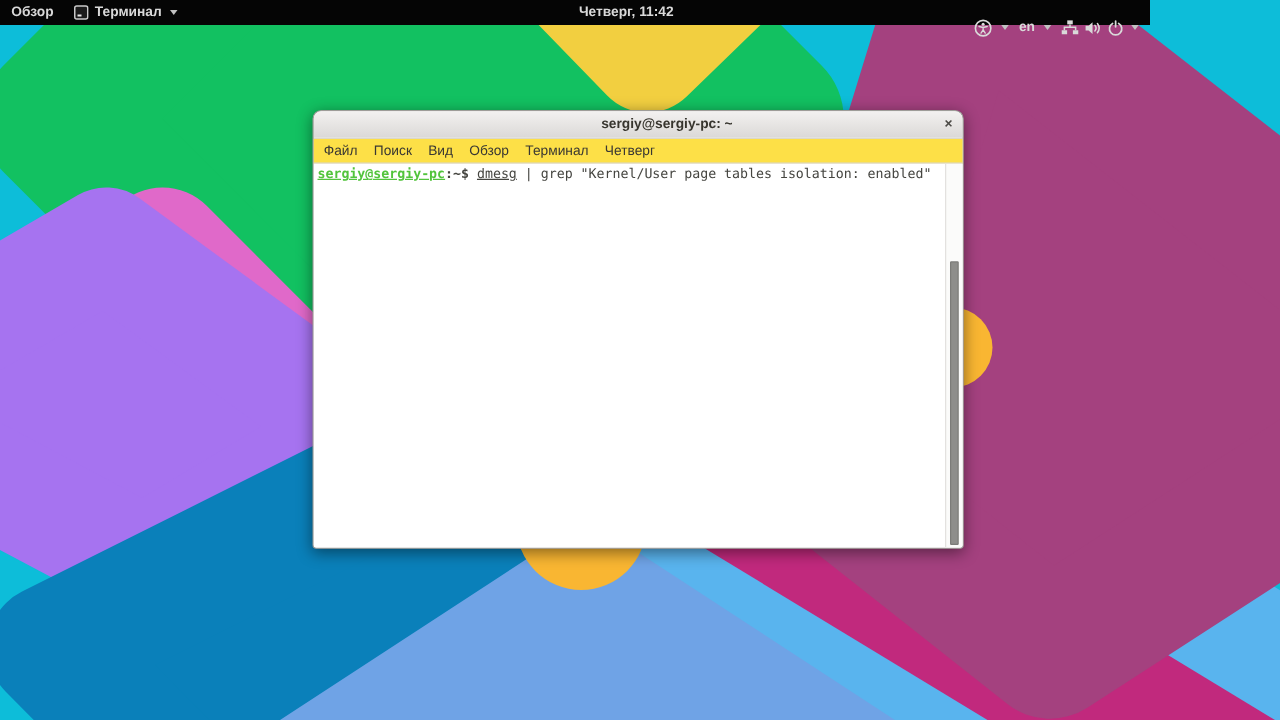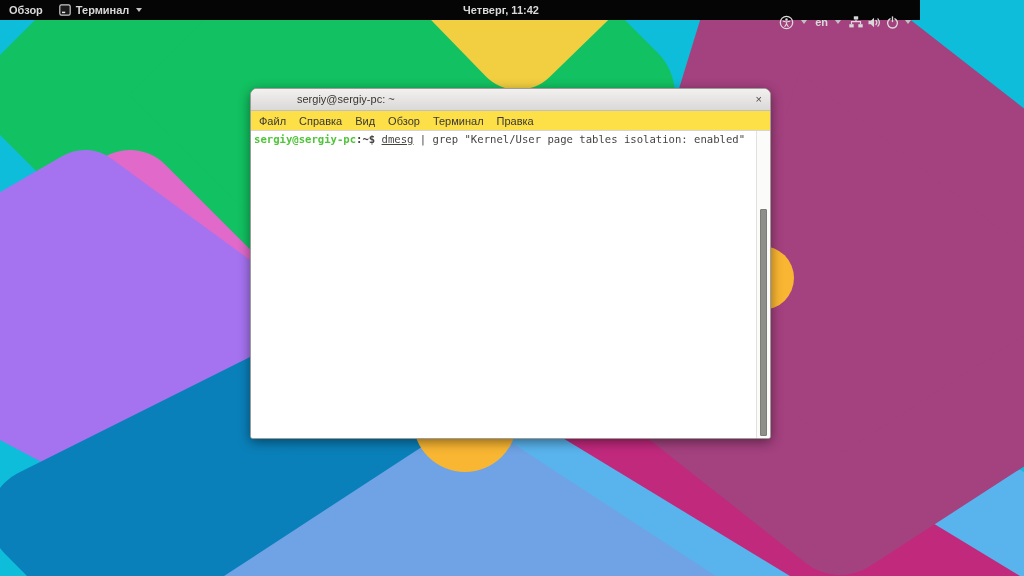--- a/index.html
+++ b/index.html
@@ -21,32 +21,32 @@
   .tb-right{margin-left:auto;display:flex;align-items:center;gap:8px;margin-right:9px;margin-top:24px;}
   .tb-group{display:flex;align-items:center;gap:4px;}
   .tb-right svg{display:block;}
 
   
   .window{position:absolute;left:250px;top:88px;width:519px;height:349px;
           background:#ffffff;border:1px solid #9e9c98;border-radius:7px 7px 3px 3px;
           box-shadow:0 3px 12px rgba(0,0,0,.45);z-index:10;}
   .titlebar{height:21px;background:linear-gradient(#f3f1f0,#dbd9d7);
             border-bottom:1px solid #c2c0bd;border-radius:6px 6px 0 0;position:relative;
-            font-size:11px;font-weight:normal;color:#37352e;line-height:21px;padding-left:46px;}
+            text-align:center;font-size:11px;font-weight:bold;color:#37352e;line-height:21px;padding-left:46px;}
   .closebtn{position:absolute;right:8px;top:0;height:21px;line-height:20px;
             font-size:11px;color:#4c4a46;cursor:default;}
   .menubar{height:19px;background:#fde047;border-bottom:1px solid #d7d5d2;
            display:flex;align-items:center;gap:13px;padding:0 8px;
            font-size:11px;color:#3a3833;}
   .menubar span{cursor:default;}
   .term{position:relative;height:307px;background:#fff;overflow:hidden;
         font-family:"DejaVu Sans Mono",monospace;font-size:10.6px;line-height:14px;
         color:#454540;padding:1px 0 0 3px;box-sizing:border-box;border-radius:0 0 2px 2px;}
   .tline{white-space:pre;}
-  .g{color:#52c43c;font-weight:bold;}
+  .g{color:#52c43c;font-weight:bold;text-decoration:underline;}
   .d{font-weight:bold;}
   .cmd{font-weight:normal;}
   .u{text-decoration:underline;}
   .cursor{display:inline-block;width:6px;height:11px;border:1px solid #53524d;
           vertical-align:-2px;background:transparent;}
   .scrollbar{position:absolute;top:0;right:0;width:13px;height:307px;
              background:#fbfbfa;border-left:1px solid #e3e1df;}
   .thumb{position:absolute;left:3px;width:7px;top:78px;height:227px;
          background:#8e8e8b;border:1px solid #7c7c79;box-sizing:border-box;border-radius:1px;}
 </style>
@@ -120,25 +120,25 @@
   </div>
 </div>
 
 <div class="window">
   <div class="titlebar">
     <span>sergiy@sergiy-pc: ~</span>
     <span class="closebtn">×</span>
   </div>
   <div class="menubar">
     <span>Файл</span>
-    <span>Справка</span>
+    <span>Поиск</span>
     <span>Вид</span>
     <span>Обзор</span>
     <span>Терминал</span>
-    <span>Правка</span>
+    <span>Четверг</span>
   </div>
   <div class="term">
     <div class="tline"><span class="g">sergiy@sergiy-pc</span><span class="d">:~$ </span><span class="cmd u">dmesg</span><span class="cmd"> | grep "Kernel/User page tables isolation: enabled"</span></div>
     <div class="scrollbar">
       <div class="thumb"></div>
     </div>
   </div>
 </div>
 
 </body></html>

